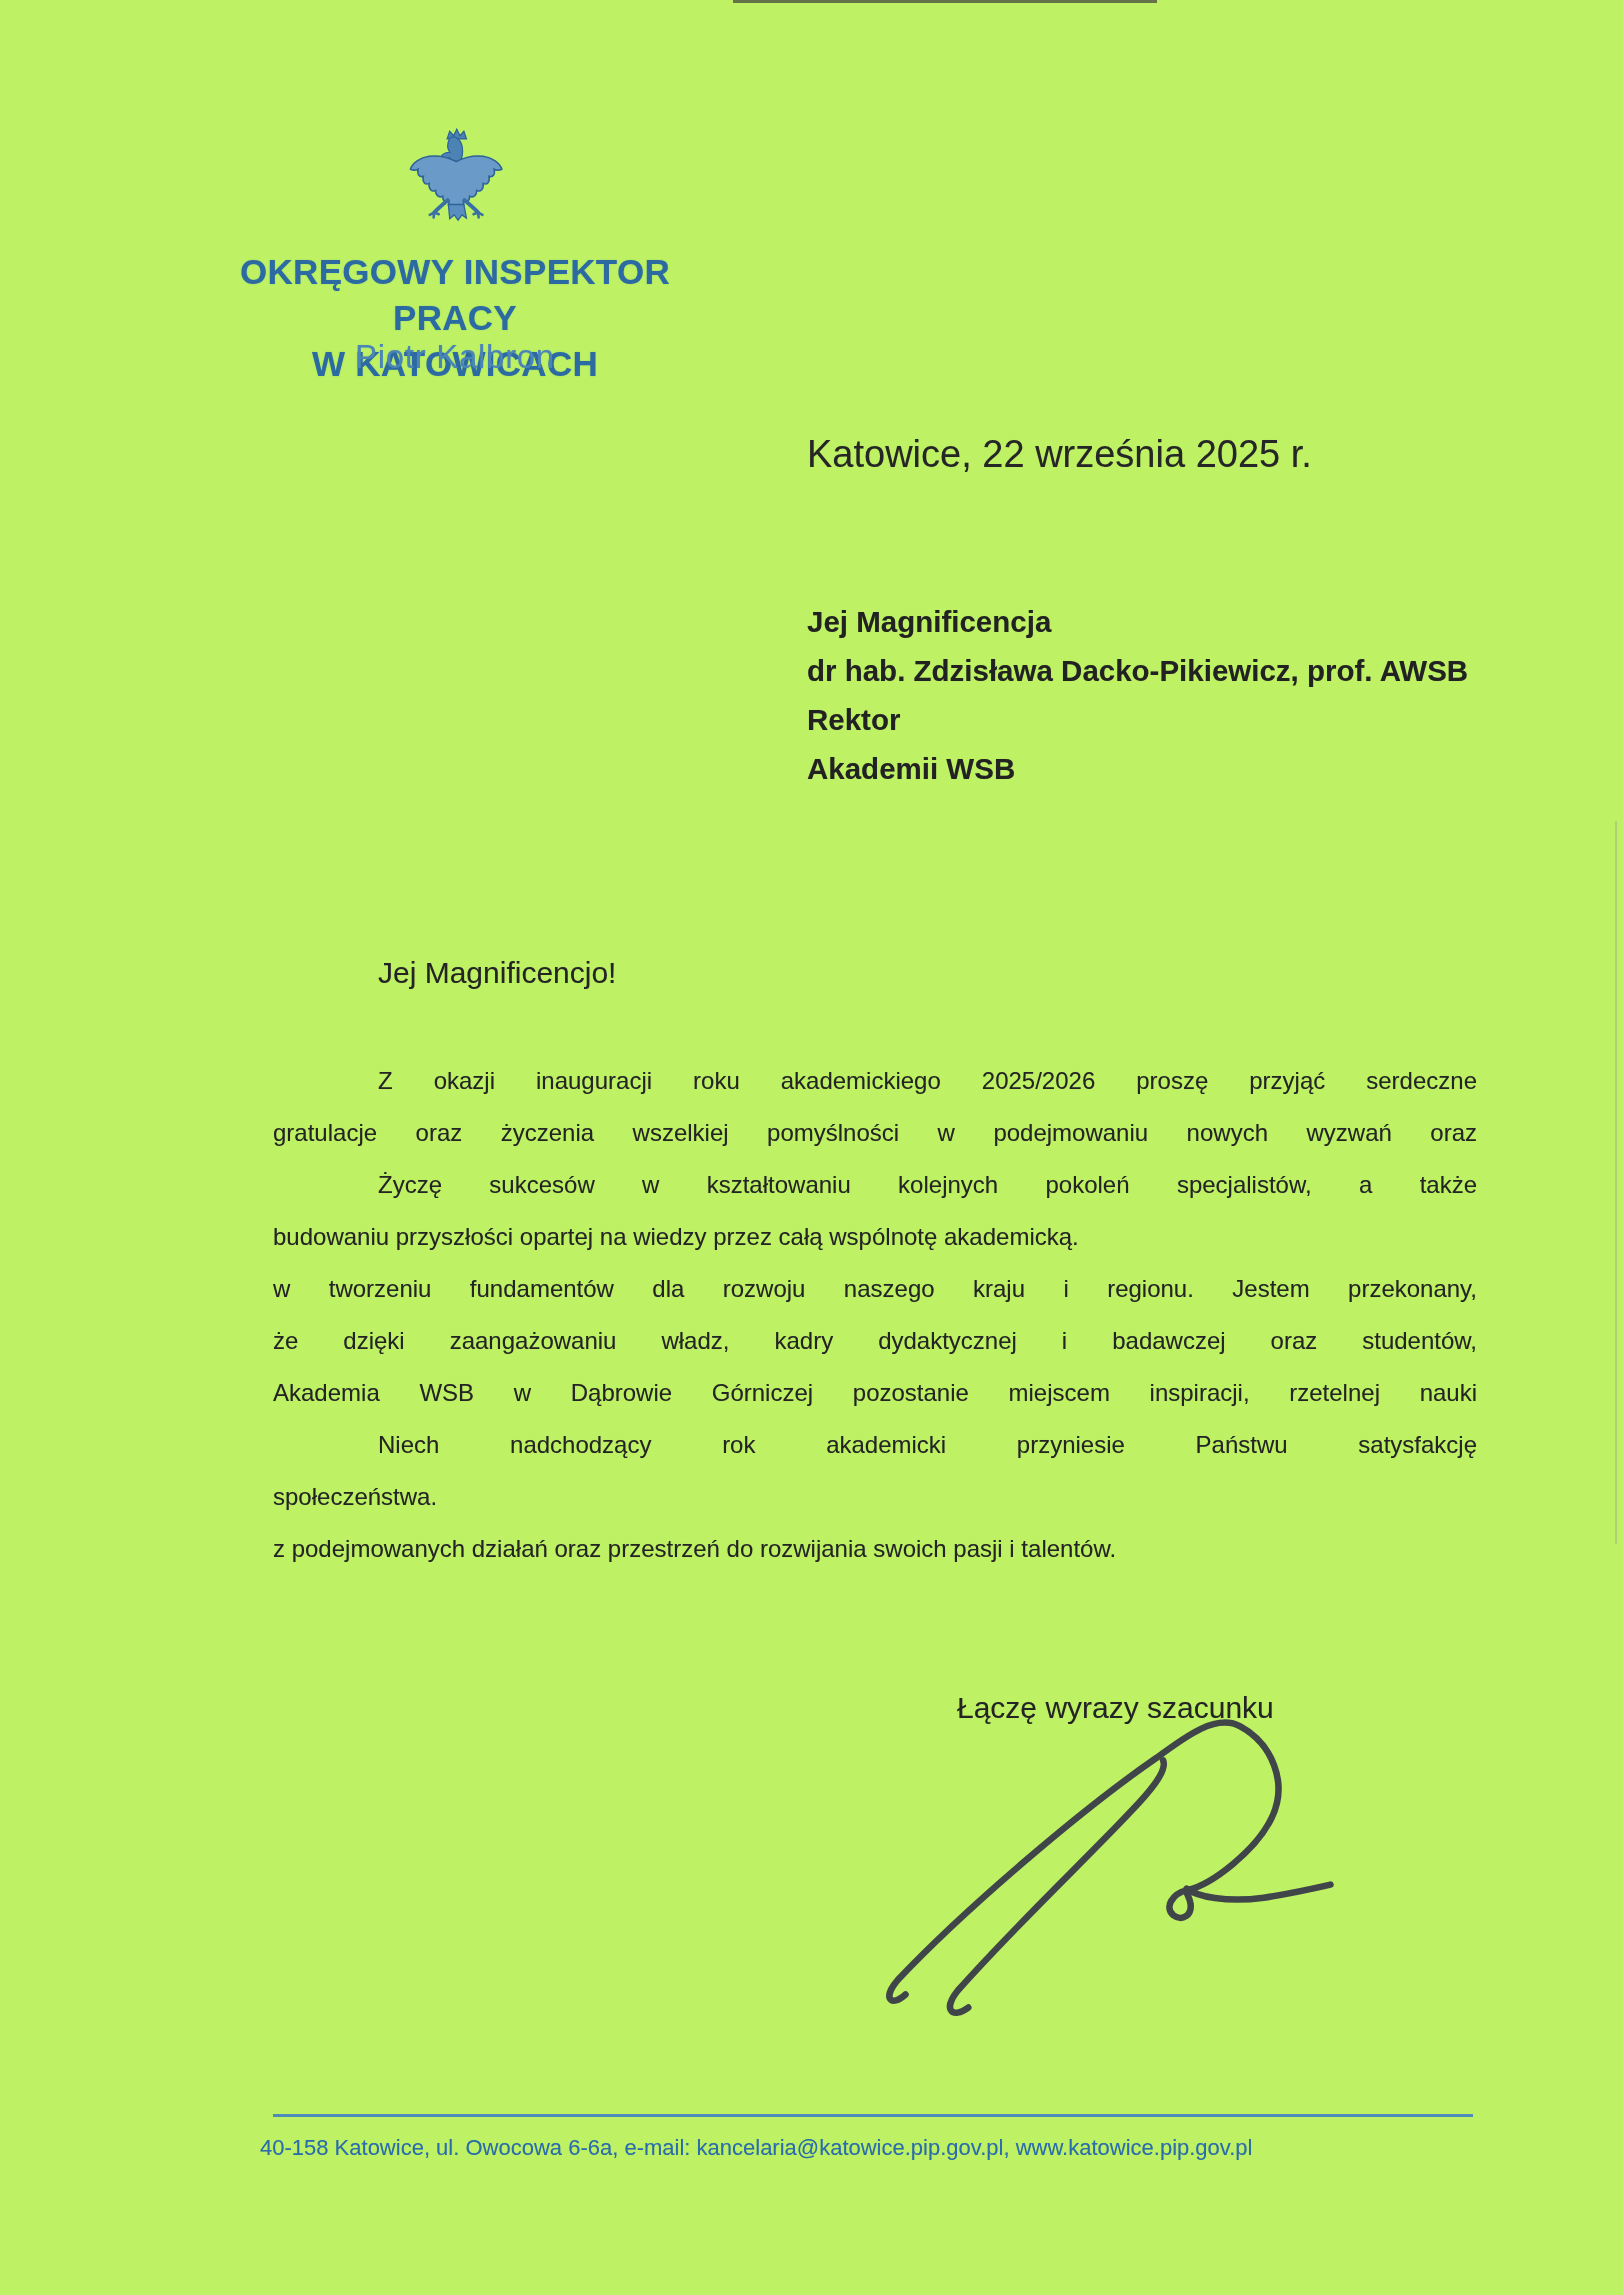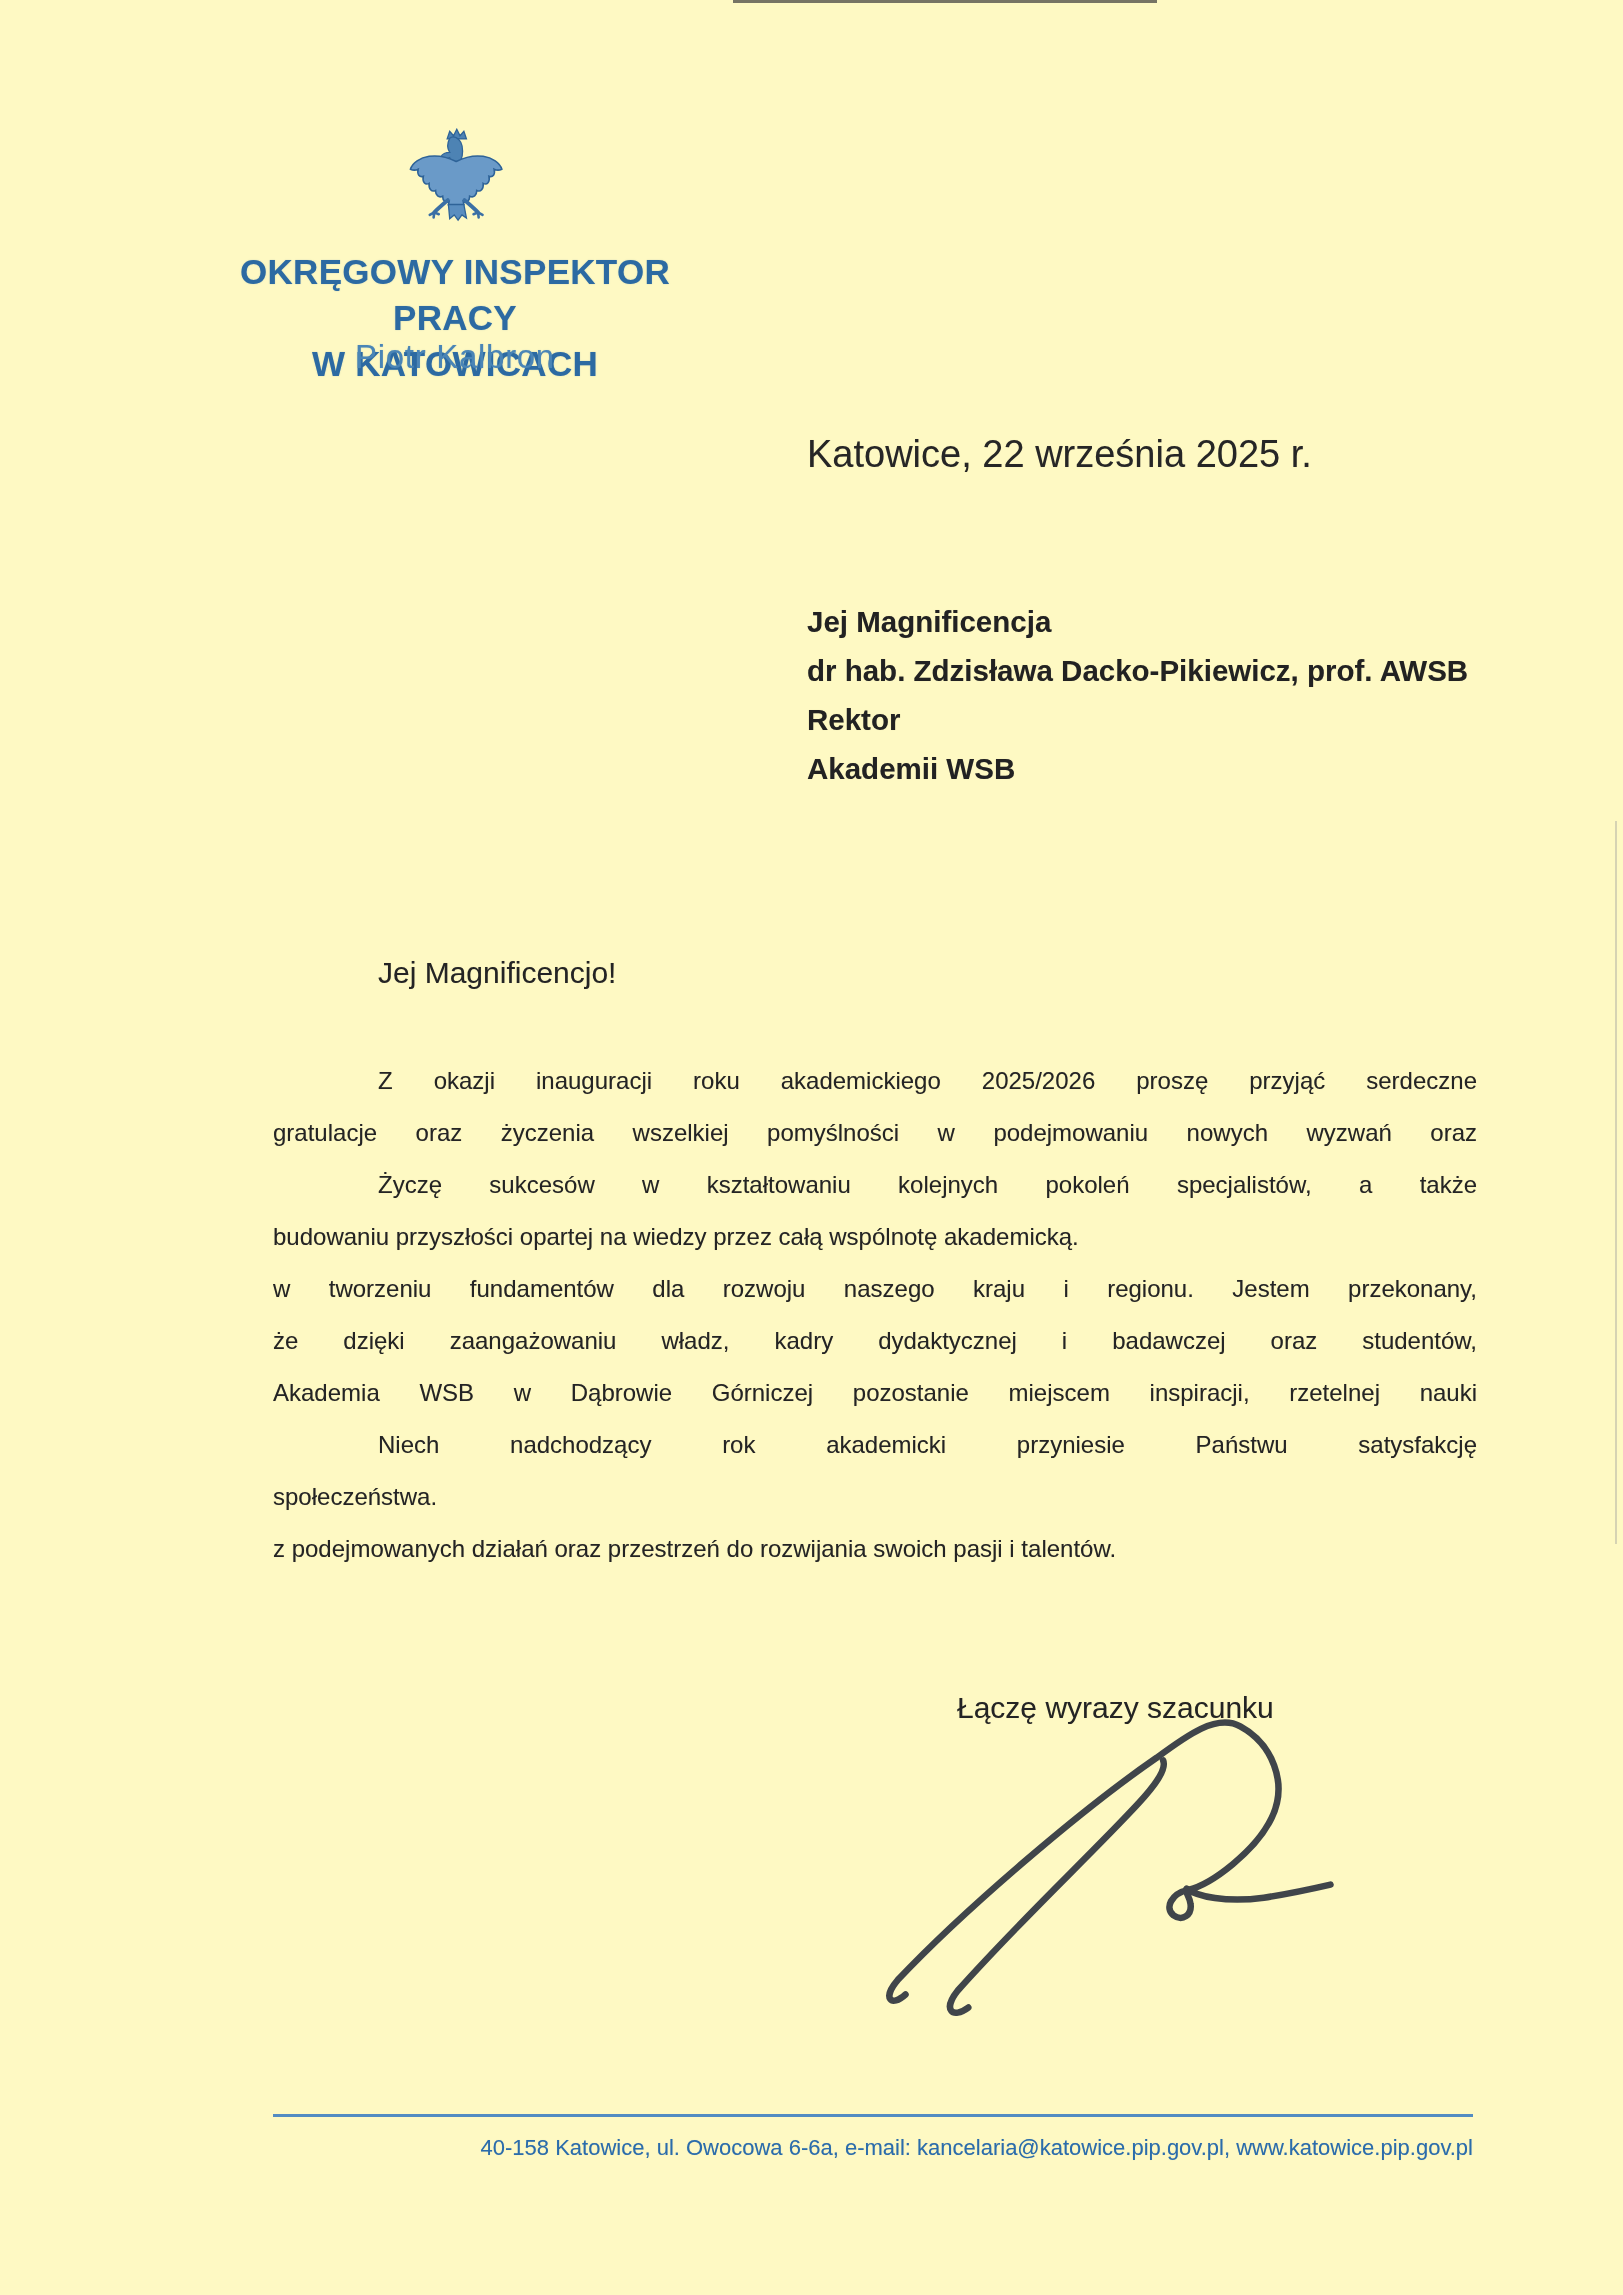--- a/index.html
+++ b/index.html
@@ -1,20 +1,20 @@
 <!DOCTYPE html>
 <html lang="pl" style="font-size:10.5px"><head>
 <meta charset="utf-8">
 <style>
   html,body{margin:0;padding:0;background:#d9d9d9;}
   .page{
     position:relative;
     width:1623px;height:2295px;
     margin:0 auto;
-    background:#fef9c3;
+    background:#bef264;
     font-family:"Liberation Sans",sans-serif;
     color:#242424;
     overflow:hidden;
     text-shadow:0 0 0.7px rgba(40,40,40,.22);
   }
   .abs{position:absolute;}
 
   
   .artifact-top{left:733px;top:0;width:424px;height:2.6px;background:#3c3c3c;opacity:.7;}
   .artifact-edge{left:1615px;top:821px;width:2px;height:723px;background:#9a9a9a;opacity:.4;}
@@ -39,21 +39,21 @@
   .ln{height:52px;line-height:52px;overflow:hidden;}
   .just{text-align:justify;text-align-last:justify;-moz-text-align-last:justify;text-justify:inter-word;}
   .left{text-align:left;text-align-last:left;}
   .indent{text-indent:105px;}
 
   .closing{left:957px;top:1691px;font-size:30px;white-space:nowrap;}
 
   .signature{left:871px;top:1695px;width:511px;height:340px;}
 
   .footer-rule{left:273px;top:2114px;width:1200px;height:2.6px;background:#4080c2;opacity:.9;}
-  .footer-text{left:273px;top:2135px;width:1200px;text-align:right;
+  .footer-text{left:260px;top:2135px;width:1200px;text-align:left;
                font-size:22px;color:#2b6cab;text-shadow:0 0 0.7px rgba(43,108,171,.3);}
 </style>
 </head>
 <body>
 
 <div class="page">
 
   <div class="abs artifact-top"></div>
   <div class="abs artifact-edge"></div>
 

